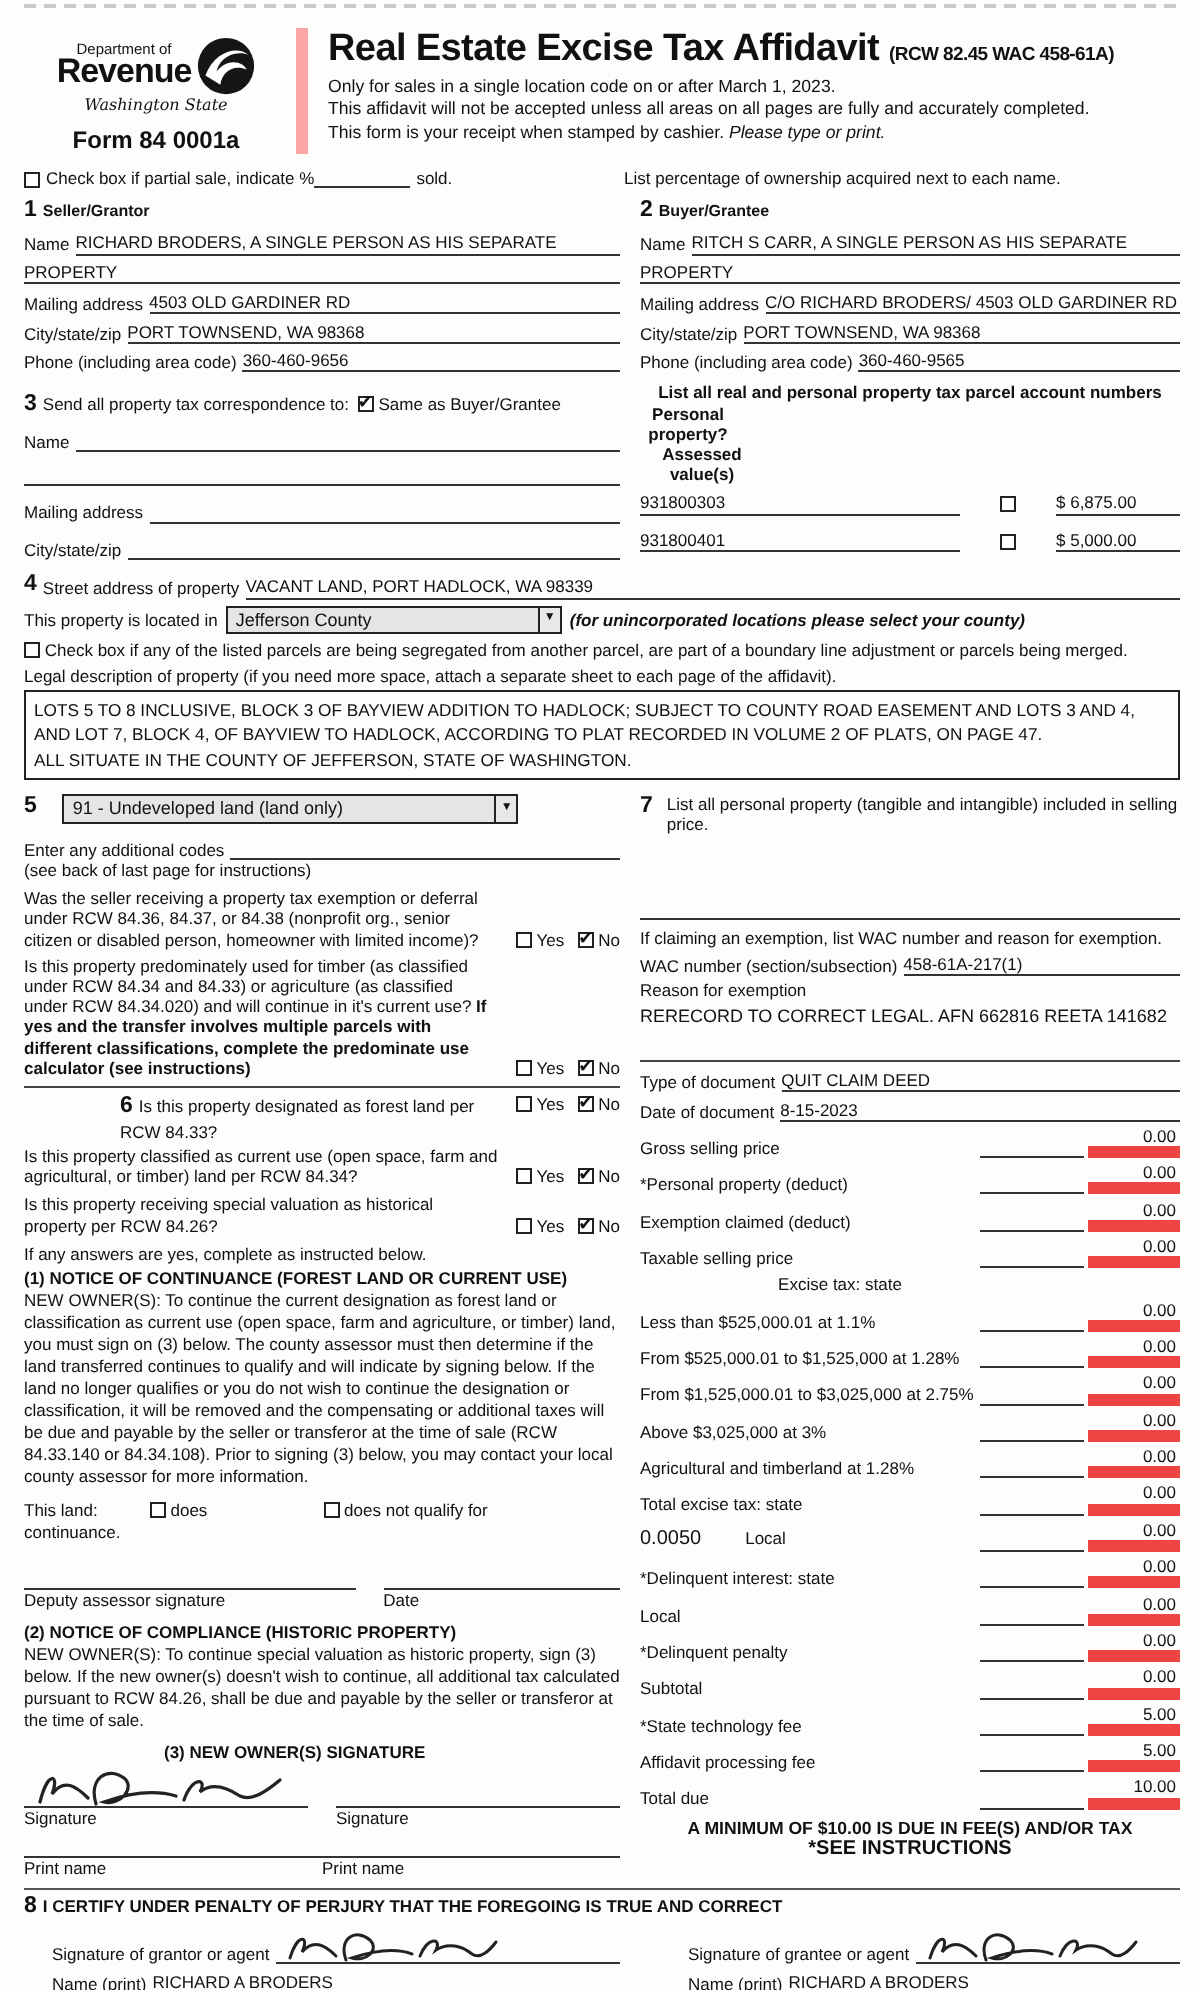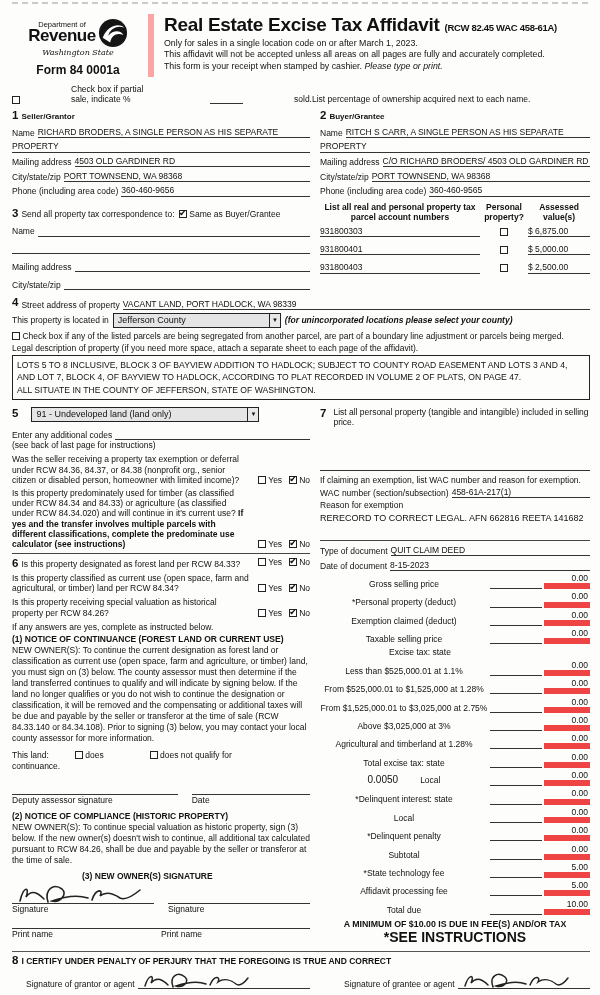--- a/index.html
+++ b/index.html
@@ -47,21 +47,21 @@
   .dd .dd-btn { border-left:1px solid #222; width:11px; display:flex; align-items:center; justify-content:center;
                 font-size:6px; background:#e8e8e8; }
 
   .yn { display:inline-flex; gap:2px; align-items:center; white-space:nowrap; margin-left:4px; }
   .yn .cb { margin-left:5px; }
 
   .legalbox { border:1.5px solid #222; padding:3px 4px; margin-top:2px; font-size:8.6px; line-height:1.45; }
 
   
   .trow { display:flex; align-items:flex-end; margin-top:2.2px; }
-  .tlbl { flex:1; text-align:center; white-space:nowrap; }
+  .tlbl { flex:1; text-align:left; white-space:nowrap; }
   .tfill { width:52px; border-bottom:1px solid #333; margin:0 2px; }
   .tval { width:46px; text-align:right; border-bottom:6px solid #ef4444; padding-right:2px; }
   .trate { font-size:10px; padding-right:22px; }
   .theader { text-align:center; padding-right:70px; margin-top:3px; }
   .sigline { border-bottom:1px solid #333; position:relative; height:20px; }
   .sigline svg { position:absolute; bottom:-4px; left:2px; }
 </style>
 </head>
 <body>
 
@@ -85,21 +85,21 @@
     </div>
     <div class="hdr-right">
       <div class="title"><span>Real Estate Excise Tax Affidavit</span> <small>(RCW 82.45 WAC 458-61A)</small></div>
       <div class="sub">Only for sales in a single location code on or after March 1, 2023.</div>
       <div class="sub">This affidavit will not be accepted unless all areas on all pages are fully and accurately completed.</div>
       <div class="sub"><span>This form is your receipt when stamped by cashier. </span><i>Please type or print.</i></div>
     </div>
   </div>
 
   <div style="display:flex; margin-top:7px; align-items:flex-end;">
-    <div style="display:flex; align-items:flex-end; width:300px;gap:48px;">
+    <div style="display:flex; align-items:flex-end; width:300px;">
       <span class="cb"></span>
       <span style="margin-left:3px;">Check box if partial sale, indicate %</span>
       <span class="u" style="width:48px; height:9px;"></span>
       <span style="margin-left:3px;">sold.</span>
     </div>
     <div>List percentage of ownership acquired next to each name.</div>
   </div>
 
   <div class="cols" style="margin-top:5px;">
     <div class="colL">
@@ -161,21 +161,21 @@
         </div>
       <div class="frow">
           <span class="lbl">City/state/zip</span>
           <span class="fill"><span>PORT TOWNSEND, WA 98368</span></span>
         </div>
       <div class="frow">
           <span class="lbl">Phone (including area code)</span>
           <span class="fill"><span>360-460-9565</span></span>
         </div>
 
-      <div style="display:flex; margin-top:5px; font-weight:bold; text-align:center;">
+      <div style="display:flex; margin-top:5px; font-weight:bold; text-align:center;flex-direction:column;">
         <div style="flex:1;"><span>List all real and personal property tax parcel account numbers</span></div>
         <div style="width:48px;">
             <div>Personal</div>
             <div>property?</div>
           </div>
         <div style="width:62px;">
             <div>Assessed</div>
             <div>value(s)</div>
           </div>
       </div>
@@ -184,27 +184,20 @@
         <div style="width:48px; text-align:center;"><span class="cb"></span></div>
         <div style="width:62px;">
             <span class="u" style="display:block;"><span>$ 6,875.00</span></span>
           </div>
       </div>
       <div style="display:flex; align-items:flex-end; margin-top:7px;">
         <div class="fill"><span>931800401</span></div>
         <div style="width:48px; text-align:center;"><span class="cb"></span></div>
         <div style="width:62px;">
             <span class="u" style="display:block;"><span>$ 5,000.00</span></span>
-          </div>
-      </div>
-      <div style="display:flex; align-items:flex-end; margin-top:7px;">
-        <div class="fill"><span>931800403</span></div>
-        <div style="width:48px; text-align:center;"><span class="cb"></span></div>
-        <div style="width:62px;">
-            <span class="u" style="display:block;"><span>$ 2,500.00</span></span>
           </div>
       </div>
     </div>
   </div>
 
   <div style="margin-top:6px;">
     <div class="frow" style="margin-top:0;">
         <span class="num">4</span>
         <span class="lbl">Street address of property</span>
         <span class="fill"><span>VACANT LAND, PORT HADLOCK, WA 98339</span></span>
@@ -255,21 +248,21 @@
         <div class="yn" style="align-self:flex-end;">
           <span class="cb"></span>
             <span>Yes</span>
           <span class="cb checked"></span>
             <span>No</span>
         </div>
       </div>
 
       <div class="sep"></div>
 
-      <div style="display:flex;">
+      <div style="display:flex;margin-left:48px;">
         <div style="flex:1;"><span class="num">6</span><span>Is this property designated as forest land per RCW 84.33?</span></div>
         <div class="yn" style="align-self:flex-start;">
           <span class="cb"></span>
             <span>Yes</span>
           <span class="cb checked"></span>
             <span>No</span>
         </div>
       </div>
       <div style="display:flex; margin-top:2px;">
         <div style="flex:1;">Is this property classified as current use (open space, farm and agricultural, or timber) land per RCW 84.34?</div>
@@ -290,21 +283,21 @@
         </div>
       </div>
 
       <div style="margin-top:4px;">If any answers are yes, complete as instructed below.</div>
       <div class="bold" style="margin-top:2px;">(1) NOTICE OF CONTINUANCE (FOREST LAND OR CURRENT USE)</div>
       <div style="margin-top:1px; line-height:1.3;">NEW OWNER(S): To continue the current designation as forest land or classification as current use (open space, farm and agriculture, or timber) land, you must sign on (3) below. The county assessor must then determine if the land transferred continues to qualify and will indicate by signing below. If the land no longer qualifies or you do not wish to continue the designation or classification, it will be removed and the compensating or additional taxes will be due and payable by the seller or transferor at the time of sale (RCW 84.33.140 or 84.34.108). Prior to signing (3) below, you may contact your local county assessor for more information.</div>
 
       <div style="display:flex; margin-top:6px; gap:8px;">
         <span>This land:</span>
         <span style="margin-left:18px;"><span class="cb"></span> <span>does</span></span>
-        <span style="margin-left:22px;padding-left:16px;"><span class="cb"></span> <span>does not qualify for</span></span>
+        <span style="margin-left:34px;padding-left:16px;"><span class="cb"></span> <span>does not qualify for</span></span>
       </div>
       <div>continuance.</div>
 
       <div style="display:flex; gap:14px; margin-top:14px;">
         <div style="flex:1.4;">
           <div class="u" style="display:block; height:10px;"></div>
           <div>Deputy assessor signature</div>
         </div>
         <div style="flex:1;">
           <div class="u" style="display:block; height:10px;"></div>
@@ -453,21 +446,21 @@
           <span class="tfill"></span>
           <span class="tval">5.00</span>
         </div>
       <div class="trow">
           <span class="tlbl">Total due</span>
           <span class="tfill"></span>
           <span class="tval">10.00</span>
         </div>
 
       <div class="bold" style="text-align:center; margin-top:4px; font-size:8.8px;">A MINIMUM OF $10.00 IS DUE IN FEE(S) AND/OR TAX</div>
-      <div class="bold" style="text-align:center; font-size:14px;">*SEE INSTRUCTIONS</div>
+      <div class="bold" style="text-align:center; font-size:10px;">*SEE INSTRUCTIONS</div>
     </div>
   </div>
 
   <div style="margin-top:5px; border-top:1px solid #555; padding-top:2px;">
     <div><span class="num">8</span><span class="bold">I CERTIFY UNDER PENALTY OF PERJURY THAT THE FOREGOING IS TRUE AND CORRECT</span></div>
     <div class="cols" style="margin-top:2px;">
       <div class="colL" style="padding-left:14px;">
         <div class="frow">
             <span class="lbl">Signature of grantor or agent</span>
           <span class="fill sigline" style="height:16px;">

